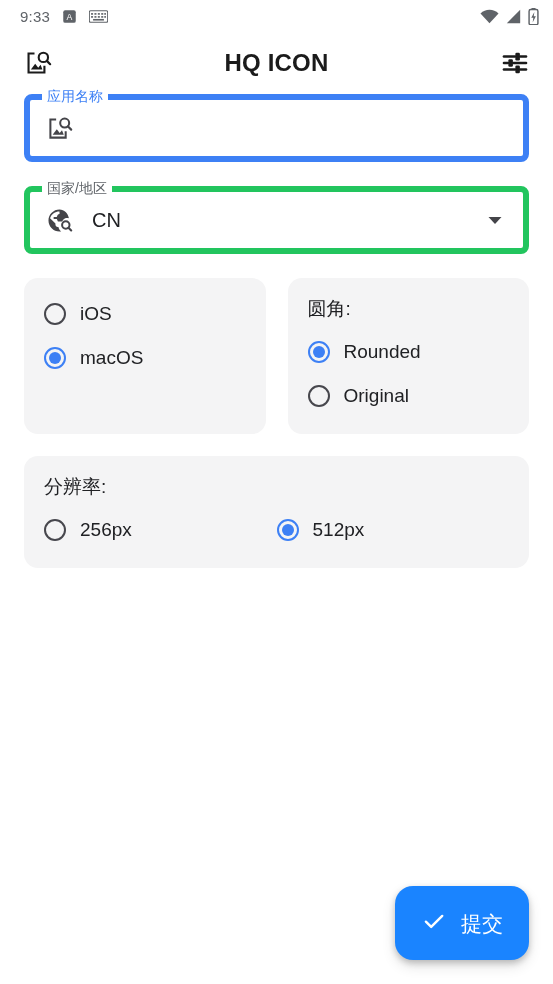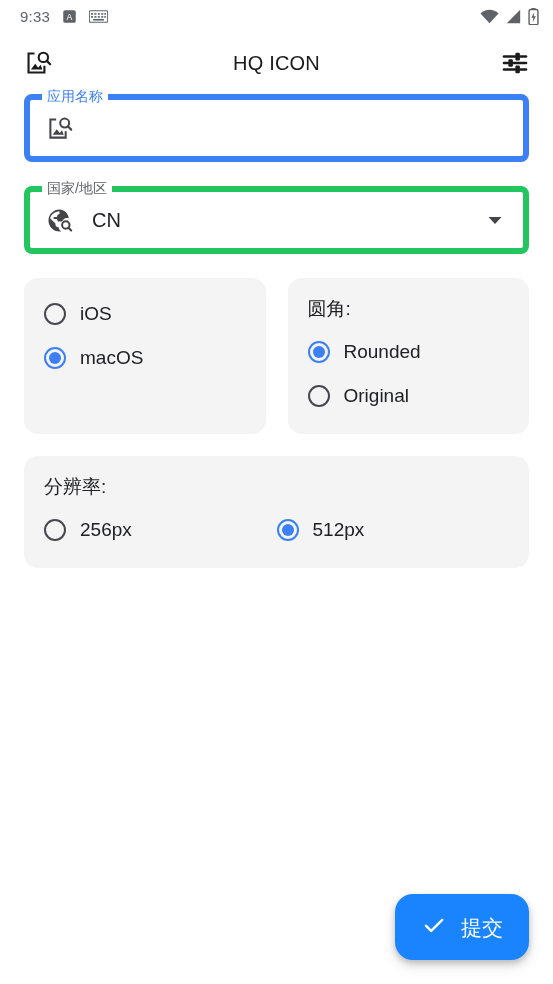--- a/index.html
+++ b/index.html
@@ -44,23 +44,23 @@
     display: flex; align-items: center; justify-content: center;
     border-radius: 50%;
     cursor: pointer;
     background: transparent;
     border: none;
   }
   .app-title {
     position: absolute;
     left: 0; right: 0;
     text-align: center;
-    font-size: 20px;
+    font-size: 24px;
     color: #1b1b1b;
-    font-weight: 400;
+    font-weight: 700;
     pointer-events: none;
     letter-spacing: .2px;
   }
   .spacer { flex: 1; }
 
   
   .content { padding: 0 24px; }
 
   
   .field {
@@ -170,21 +170,21 @@
     align-items: center;
     margin-top: 8px;
   }
   .radio-row .radio-item { flex: 1; }
 
   
   .fab {
     position: absolute;
     right: 24px;
     bottom: 24px;
-    height: 66px;
+    height: 74px;
     min-width: 122px;
     padding: 0 26px;
     border-radius: 18px;
     background: #1a84ff;
     color: #fff;
     display: flex;
     align-items: center;
     justify-content: center;
     gap: 14px;
     font-size: 21px;

